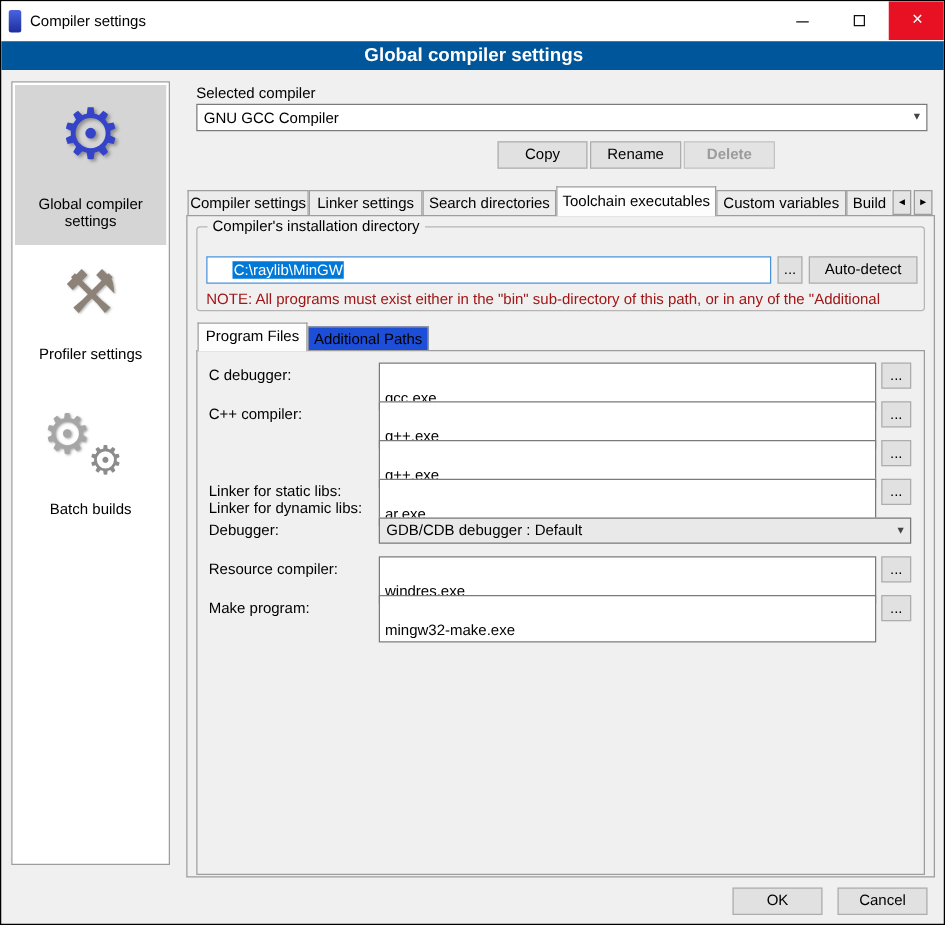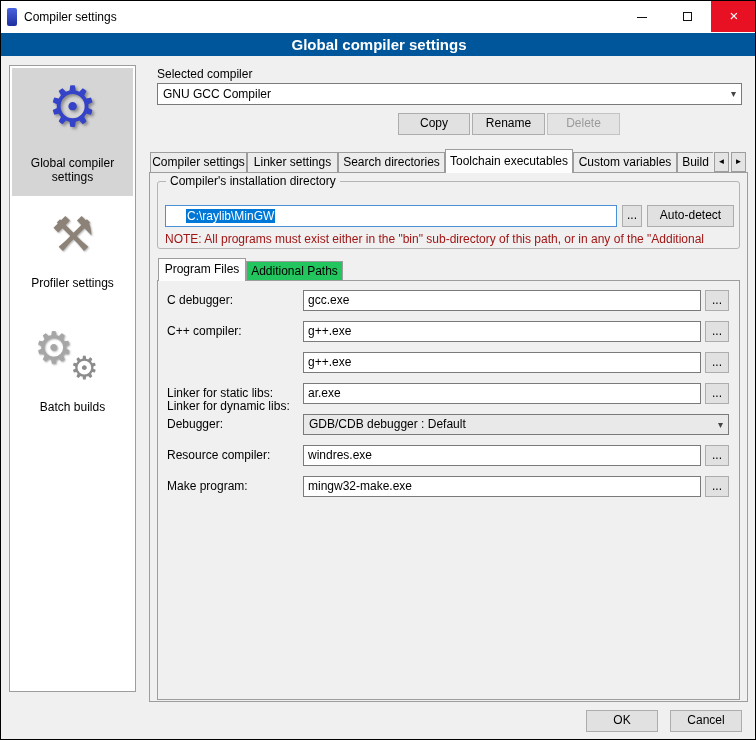--- a/index.html
+++ b/index.html
@@ -38,21 +38,21 @@
   
   .slabel { position:absolute; white-space:nowrap; }
   .btn { position:absolute; background:#e1e1e1; border:1px solid #adadad; text-align:center;
          line-height:19px; height:22px; font-size:12px; cursor:default; }
   .btn.disabled { color:#9b9b9b; background:#e3e3e3; border-color:#c3c3c3; }
   .combo { position:absolute; background:#fff; border:1px solid #7a7a7a; height:22px; line-height:20px;
            padding:0 20px 0 5px; white-space:nowrap; overflow:hidden; }
   .combo .chev { position:absolute; right:5px; top:0; line-height:20px; font-size:10px; color:#444; }
   .combo.gray { background:#e9e9e9; }
   .tinput { position:absolute; background:#fff; border:1px solid #7a7a7a; height:21px; line-height:19px;
-            padding:0 4px; white-space:nowrap; overflow:hidden; }
+            padding:18px 4px; white-space:nowrap; overflow:hidden; }
 
   
   .tab { position:absolute; background:#ececec; border:1px solid #9d9d9d; border-bottom:none;
          text-align:center; overflow:hidden; white-space:nowrap; cursor:default; }
   .tab.inactive { top:151px; height:20px; line-height:19px; }
   .tab.active { top:148px; height:24px; line-height:22px; background:#fdfdfd; z-index:3; }
   .tab-arrow { position:absolute; top:151px; width:15px; height:20px; background:#e4e4e4; border:1px solid #9d9d9d;
                font-size:8px; line-height:18px; text-align:center; cursor:default; }
 
   .tab-panel { position:absolute; left:148px; top:171px; width:599px; height:530px;
@@ -64,21 +64,21 @@
   .groupbox .legend { position:absolute; left:8px; top:-8px; background:#f0f0f0; padding:0 4px; white-space:nowrap; }
 
   .path-input { position:absolute; left:164px; top:204px; width:452px; height:22px; background:#fff;
                 border:1px solid #4a90d9; line-height:20px; padding:0 20px; overflow:hidden; white-space:nowrap; }
   .path-input .sel { background:#0078d7; color:#fff; padding:0 1px; }
 
   .note { position:absolute; left:164px; top:231px; width:578px; color:#a01616;
           white-space:nowrap; overflow:hidden; }
 
   
-  .subtab { position:absolute; background:#22c55e; border:1px solid #9d9d9d; border-bottom:none;
+  .subtab { position:absolute; background:#1d4ed8; border:1px solid #9d9d9d; border-bottom:none;
             text-align:center; overflow:hidden; white-space:nowrap; cursor:default; }
   .subtab.inactive { top:260px; height:19px; line-height:18px; }
   .subtab.active { top:257px; height:23px; line-height:21px; background:#fdfdfd; z-index:3; }
   .sub-panel { position:absolute; left:156px; top:279px; width:583px; height:420px;
                background:#f0f0f0; border:1px solid #9d9d9d; }
 </style>
 </head>
 <body>
 
 <div class="window">
@@ -117,21 +117,21 @@
 
   <span class="slabel" style="left:156px; top:66px;">Selected compiler</span>
   <div class="combo" style="left:156px; top:82px; width:585px;">
     <span>GNU GCC Compiler</span>
     <span class="chev">▾</span>
   </div>
 
   <div class="btn disabled" style="left:255px; top:112px; width:140px;margin-top:40px;">Set as default</div>
   <div class="btn" style="left:397px; top:112px; width:72px;">Copy</div>
   <div class="btn" style="left:471px; top:112px; width:73px;">Rename</div>
-  <div class="btn disabled" style="left:546px; top:112px; width:73px;">Delete</div>
+  <div class="btn disabled" style="left:546px; top:112px; width:73px;font-weight:bold;">Delete</div>
 
   <div class="tab inactive" style="left:149px; width:97px;">Compiler settings</div>
   <div class="tab inactive" style="left:246px; width:91px;">Linker settings</div>
   <div class="tab inactive" style="left:337px; width:107px;">Search directories</div>
   <div class="tab active" style="left:444px; width:128px;">Toolchain executables</div>
   <div class="tab inactive" style="left:572px; width:104px;">Custom variables</div>
   <div class="tab inactive" style="left:676px; width:36px; border-right:none;">Build</div>
   <div class="tab-arrow" style="left:713px;">◄</div>
   <div class="tab-arrow" style="left:730px;">►</div>
 

